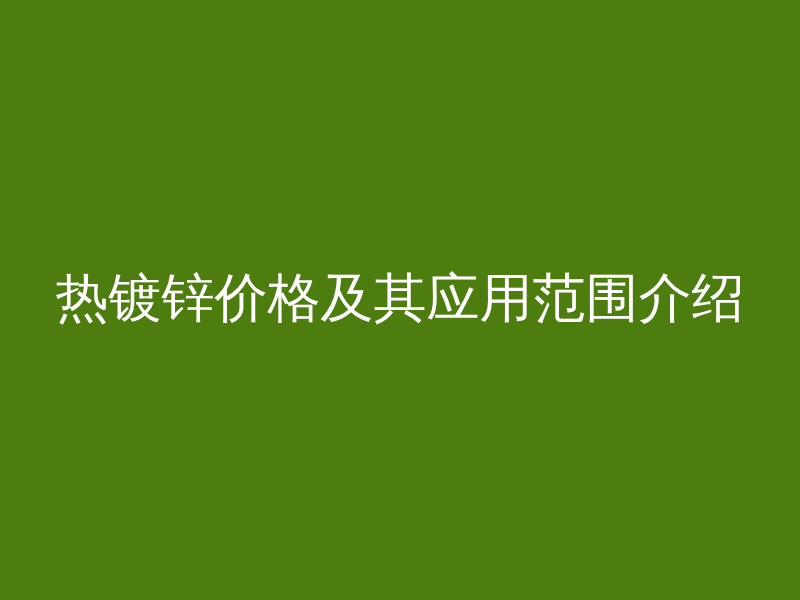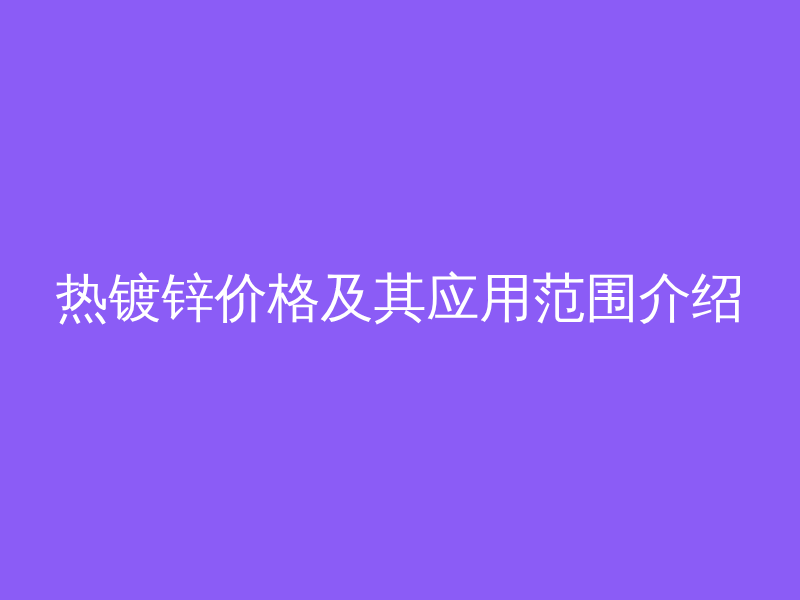--- a/index.html
+++ b/index.html
@@ -51,21 +51,21 @@
     white-space: nowrap;
     text-align: center;
     
     transform: translateY(-3px);
     -webkit-font-smoothing: antialiased;
   }
 </style>
 </head>
 <body>
 
-<div id="banner-slide" style="background: #8b5cf6;">
+<div id="banner-slide" style="background: #4d7c0f;">
 
   <div id="title-band">
 
     <h1 id="banner-title" style="color: rgb(255, 255, 255);">热镀锌价格及其应用范围介绍</h1>
 
   </div>
 
 </div>
 
 </body></html>

